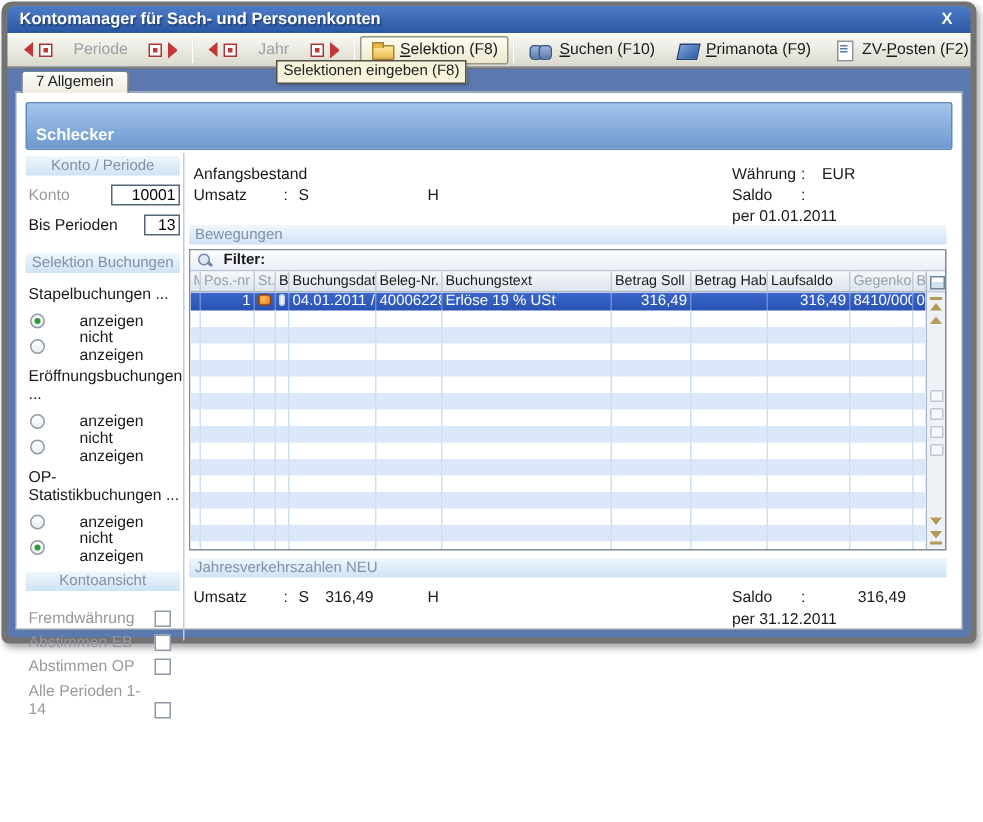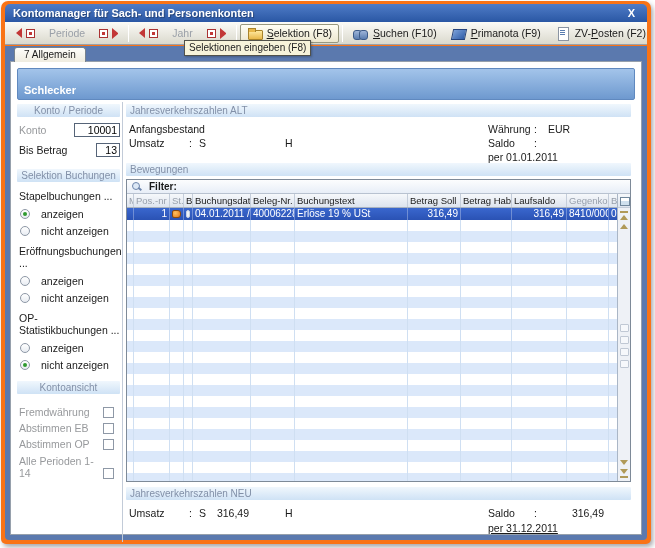--- a/index.html
+++ b/index.html
@@ -1,18 +1,18 @@
 <!DOCTYPE html>
 <html><head>
 <meta charset="utf-8">
 <style>
   html,body{margin:0;padding:0;width:655px;height:548px;overflow:hidden;background:#fff;
     font-family:"Liberation Sans","DejaVu Sans",sans-serif;font-size:10.5px;color:#1a1a1a;}
   *{box-sizing:border-box;}
-  .frame{position:absolute;left:1px;top:1px;width:650px;height:543px;background:#f97316;
+  .frame{position:absolute;left:1px;top:1px;width:650px;height:428px;background:#737373;
     border-radius:7px 7px 5px 5px;box-shadow:2px 3px 5px rgba(60,60,70,.45);}
   
   .titlebar{position:absolute;left:4px;top:3px;right:4px;height:18px;border-radius:5px 5px 0 0;
     background:linear-gradient(180deg,#4f7cc7,#2a57a4);display:flex;align-items:center;padding:0 8px;}
   .titlebar .ttl{color:#fff;font-weight:bold;font-size:11px;text-shadow:1px 1px 1px rgba(0,0,0,.35);flex:1;}
   .titlebar .close{color:#fff;font-weight:bold;font-size:11px;padding:0 4px;cursor:default;}
   
   .toolbar{position:absolute;left:4px;top:21px;right:4px;height:23px;
     background:linear-gradient(180deg,#fbfbf7,#dad9cd);border-bottom:1px solid #9aa0a8;
     display:flex;align-items:center;padding:0 4px;}
@@ -60,21 +60,21 @@
   
   .fieldrow{display:flex;align-items:center;margin:5px 0 0 2px;height:15px;}
   .fieldrow .flbl{flex:1;}
   .graytxt{color:#97999c;}
   .inp{height:14px;border:1px solid #566478;background:#fff;font-size:10.5px;text-align:right;
     padding:0 2px;font-family:"Liberation Sans",sans-serif;}
   .inp.konto{width:46px;}
   .inp.per{width:24px;margin-right:0;}
   .radgrp{margin:4px 0 0 2px;}
   .radgrp .gtitle{margin:8px 0 5px 0;}
-  .radrow{display:flex;align-items:center;gap:11px;height:13px;margin:4px 0 2px 1px;}
+  .radrow{display:flex;align-items:center;gap:23px;height:13px;margin:4px 0 2px 1px;}
   .radio{width:10px;height:10px;border:1px solid #8e98a6;border-radius:50%;background:linear-gradient(#fff,#e8ecf2);position:relative;flex:none;}
   .radio.on::after{content:"";position:absolute;left:2px;top:2px;width:4px;height:4px;border-radius:50%;background:#2f9a2f;}
   .chkrow{display:flex;align-items:flex-end;height:15px;margin:1px 2px 1px 2px;}
   .chkrow .clbl{flex:1;color:#97999c;}
   .check{width:11px;height:11px;border:1px solid #8e98a6;background:#fff;position:relative;flex:none;margin-right:4px;}
   .check.on::after{content:"✓";position:absolute;left:1px;top:-2px;color:#2f9a2f;font-size:10px;font-weight:bold;}
   .gap8{height:8px;}.gap12{height:12px;}
   
   .sumrows{position:relative;height:46px;flex:none;font-size:10.5px;}
   .sumrows.neu{height:42px;}
@@ -199,21 +199,21 @@
       <div class="schleckerbar">Schlecker</div>
       <div class="cols">
 
         <div class="leftcol">
           <div class="shead center">Konto / Periode</div>
           <div class="fieldrow">
             <span class="flbl graytxt">Konto</span>
             <input class="inp konto" value="10001" style="">
           </div>
           <div class="fieldrow">
-            <span class="flbl">Bis Betrag</span>
+            <span class="flbl">Bis Perioden</span>
             <input class="inp per" value="13" style="">
           </div>
           <div class="gap12"></div>
           <div class="shead center">Selektion Buchungen</div>
           <div class="radgrp">
             <div class="gtitle">Stapelbuchungen ...</div>
             <div class="radrow">
                 <span class="radio on"></span>
                 <span>anzeigen</span>
               </div>
@@ -256,21 +256,20 @@
               <span class="check"></span>
             </div>
           <div class="gap12"></div>
           <div class="chkrow">
               <span class="clbl">Alle Perioden 1-14</span>
               <span class="check"></span>
             </div>
         </div>
 
         <div class="rightcol">
-          <div class="shead" style="margin-right:4px;">Jahresverkehrszahlen ALT</div>
           <div class="sumrows">
             <div class="srow" style="top:5px;">
               <span class="sl">Anfangsbestand</span>
               <span class="sc">:</span>
             </div>
             <div class="srow" style="top:19px;">
               <span class="sl">Umsatz</span>
               <span class="sc">:</span>
               <span class="ss">S</span>
               <span class="sval"></span>
@@ -693,21 +692,21 @@
               <span class="sc">:</span>
               <span class="ss">S</span>
               <span class="sval">316,49</span>
               <span class="shh">H</span>
             </div>
             <div class="rbl" style="top:6px;">
               <span class="sl">Saldo</span>
               <span class="sc">:</span>
               <span class="svalR">316,49</span>
             </div>
-            <div class="rbl" style="top:21px;text-decoration:underline;">
+            <div class="rbl" style="top:21px;">
               <span>per 31.12.2011</span>
             </div>
           </div>
         </div>
 
       </div>
     </div>
   </div>
 
   <div class="tooltip">Selektionen eingeben (F8)</div>

